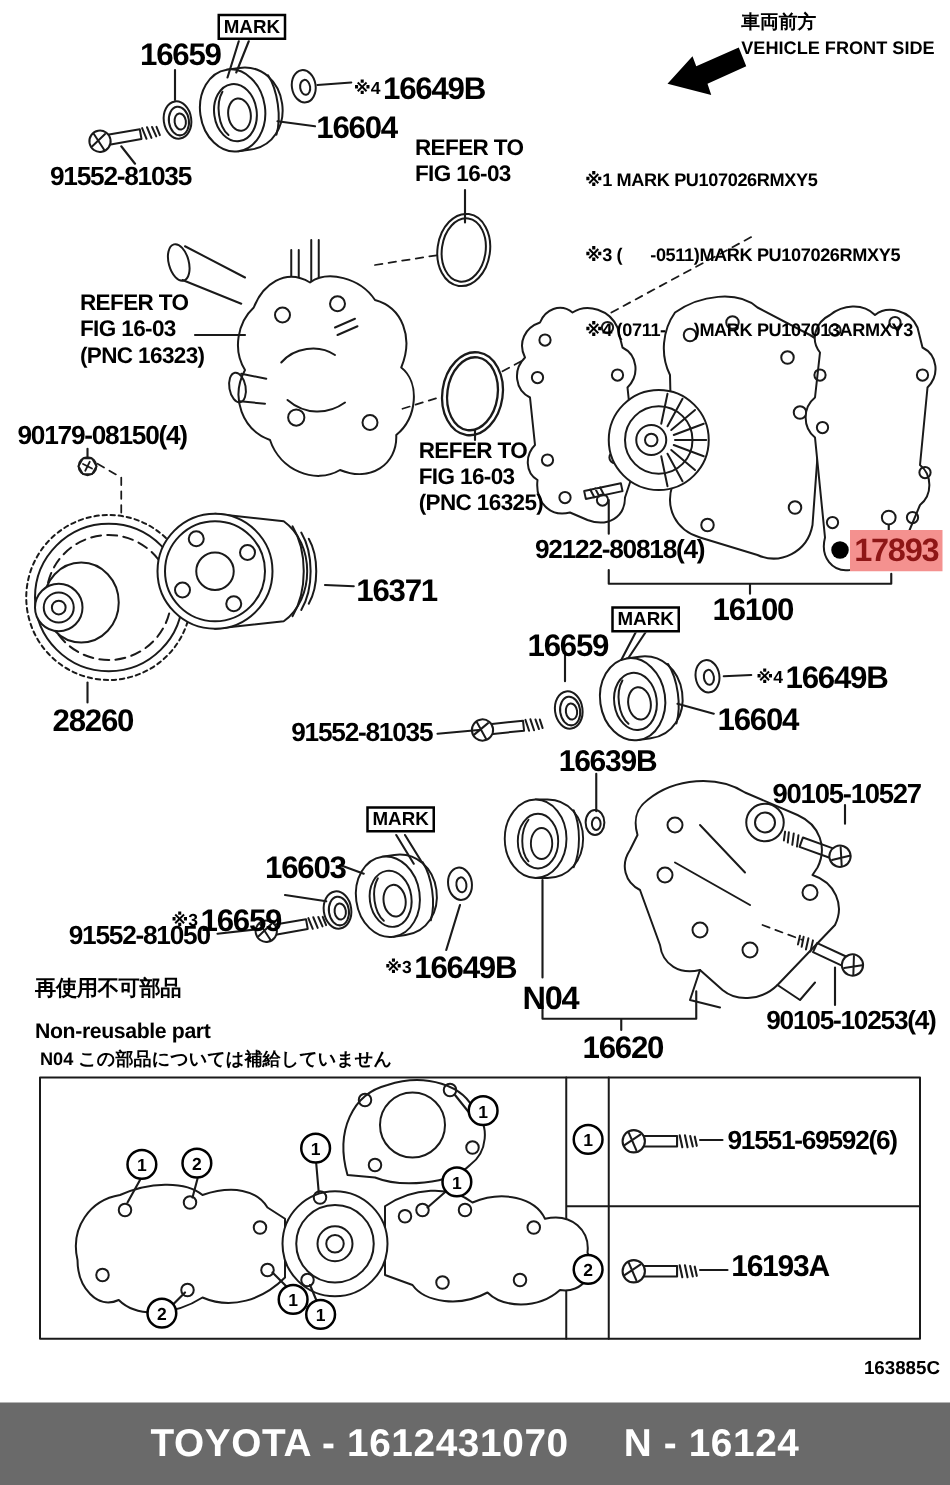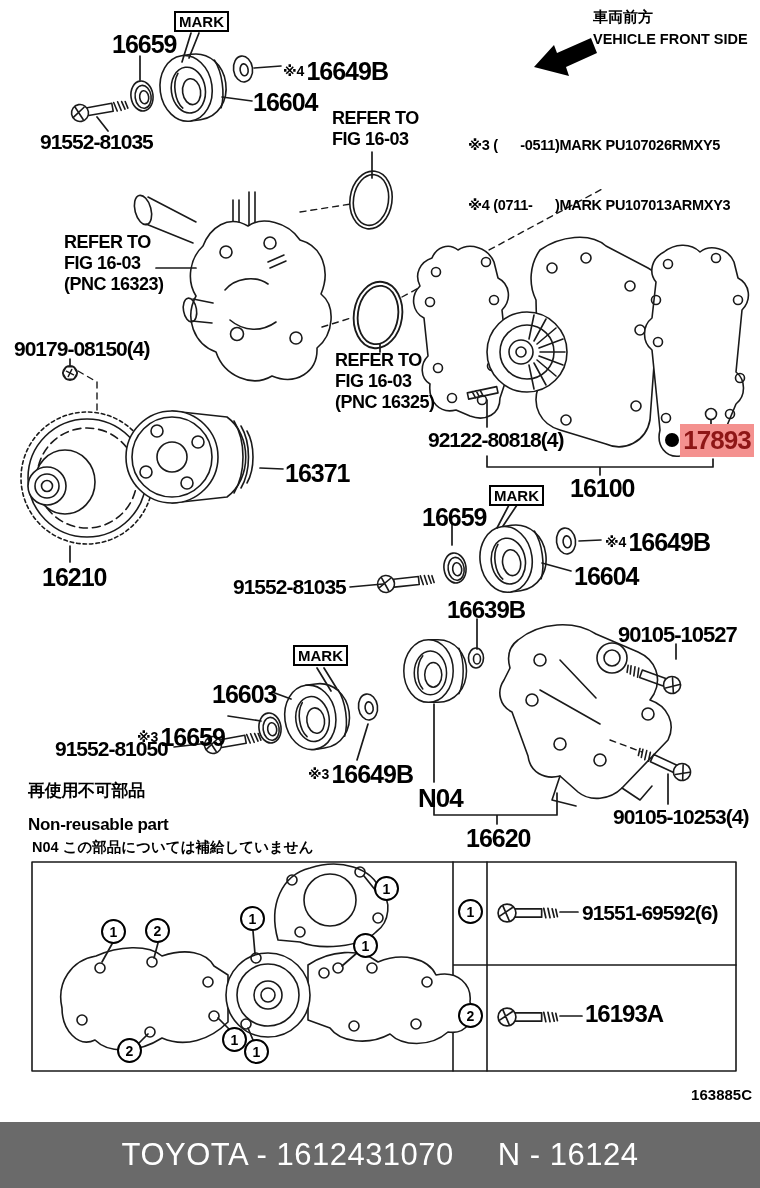--- a/index.html
+++ b/index.html
@@ -20,21 +20,21 @@
   .px{font-size:14px;margin-right:2px;vertical-align:4px;letter-spacing:0}
   .callout{position:absolute;width:25px;height:25px;box-sizing:border-box;border:2px solid #000;border-radius:50%;
            background:#fff;display:flex;align-items:center;justify-content:center;font-size:14px;font-weight:700}
   .hl{position:absolute;left:680px;top:424px;width:74px;height:33px;background:var(--hl-bg,#f4918f);
       display:flex;align-items:center;justify-content:center}
   .hl span{color:var(--hl-text,#8e1616);font-size:26px;font-weight:700;letter-spacing:-1px}
   .bullet{position:absolute;border-radius:50%;background:#000}
   .legendtxt{font-size:17px;letter-spacing:-0.3px}
   .footerbar{position:absolute;left:0;top:1122px;width:760px;height:66px;background:var(--footer-bg,#6a6a6a);
              display:flex;align-items:center;justify-content:center;gap:44px}
-  .footerbar span{color:#fff;font-size:31px;font-weight:400;letter-spacing:0.5px}
+  .footerbar span{color:#fff;font-size:31px;font-weight:700;letter-spacing:0.5px}
   .fs13{font-size:15px}
   .fs15{font-size:15px}
 </style>
 </head>
 <body>
 
 <div class="page">
 
   <svg width="760" height="1112" viewBox="0 0 760 1112">
     <defs>
@@ -257,20 +257,21 @@
       <use href="#bolt" transform="translate(507,913) scale(1.05)"></use>
       <use href="#bolt" transform="translate(507,1017) scale(1.05)"></use>
       <path class="ld" d="M560,912 L578,912 M560,1016 L582,1016"></path>
     </g>
   </svg>
 
   <div class="lbl fs15" style="left:593px;top:8px">車両前方</div>
   <div class="lbl" style="left:593px;top:31px;font-size:14.5px">VEHICLE FRONT SIDE</div>
 
   <div class="lbl notes" style="left:468px;top:95px">
+    <div>※1 MARK PU107026RMXY5</div>
     <div>※3 (      -0511)MARK PU107026RMXY5</div>
     <div>※4 (0711-      )MARK PU107013ARMXY3</div>
   </div>
 
   <div class="lbl markbox" style="left:174px;top:11px">MARK</div>
   <div class="lbl pn25" style="left:112px;top:30px">16659</div>
   <div class="lbl" style="left:283px;top:57px"><span class="px">※4</span><span class="pn25">16649B</span></div>
   <div class="lbl pn25" style="left:253px;top:88px">16604</div>
   <div class="lbl pn21" style="left:40px;top:130px">91552-81035</div>
 
@@ -292,21 +293,21 @@
   <div class="lbl pn21" style="left:14px;top:337px">90179-08150(4)</div>
   <div class="lbl pn21" style="left:428px;top:428px">92122-80818(4)</div>
 
   <div class="hl">
       <span>17893</span>
     </div>
   <div class="bullet" style="left:665px;top:433px;width:14px;height:14px"></div>
 
   <div class="lbl pn25" style="left:570px;top:474px">16100</div>
   <div class="lbl pn25" style="left:285px;top:459px">16371</div>
-  <div class="lbl pn25" style="left:42px;top:563px">16210</div>
+  <div class="lbl pn25" style="left:42px;top:563px">28260</div>
 
   <div class="lbl markbox" style="left:489px;top:485px">MARK</div>
   <div class="lbl pn25" style="left:422px;top:503px">16659</div>
   <div class="lbl" style="left:605px;top:528px"><span class="px">※4</span><span class="pn25">16649B</span></div>
   <div class="lbl pn25" style="left:574px;top:562px">16604</div>
   <div class="lbl pn21" style="left:233px;top:575px">91552-81035</div>
   <div class="lbl pn25" style="left:447px;top:596px;font-size:24px">16639B</div>
   <div class="lbl pn21" style="left:618px;top:622px;font-size:22px">90105-10527</div>
 
   <div class="lbl markbox" style="left:293px;top:645px">MARK</div>

